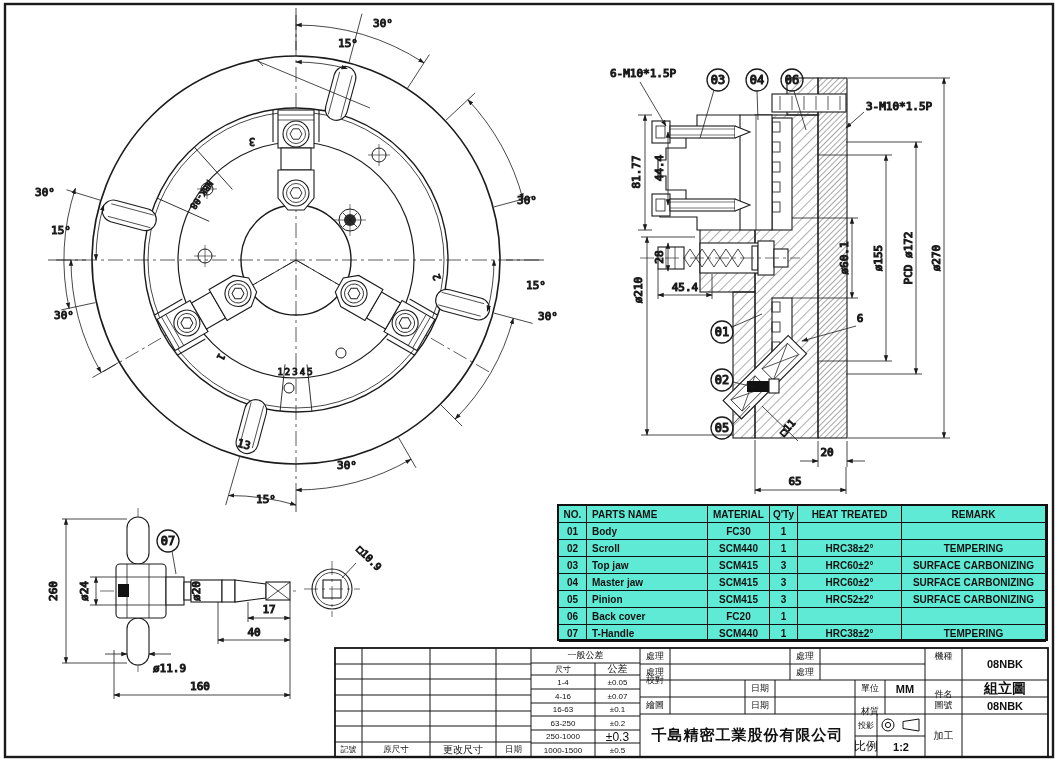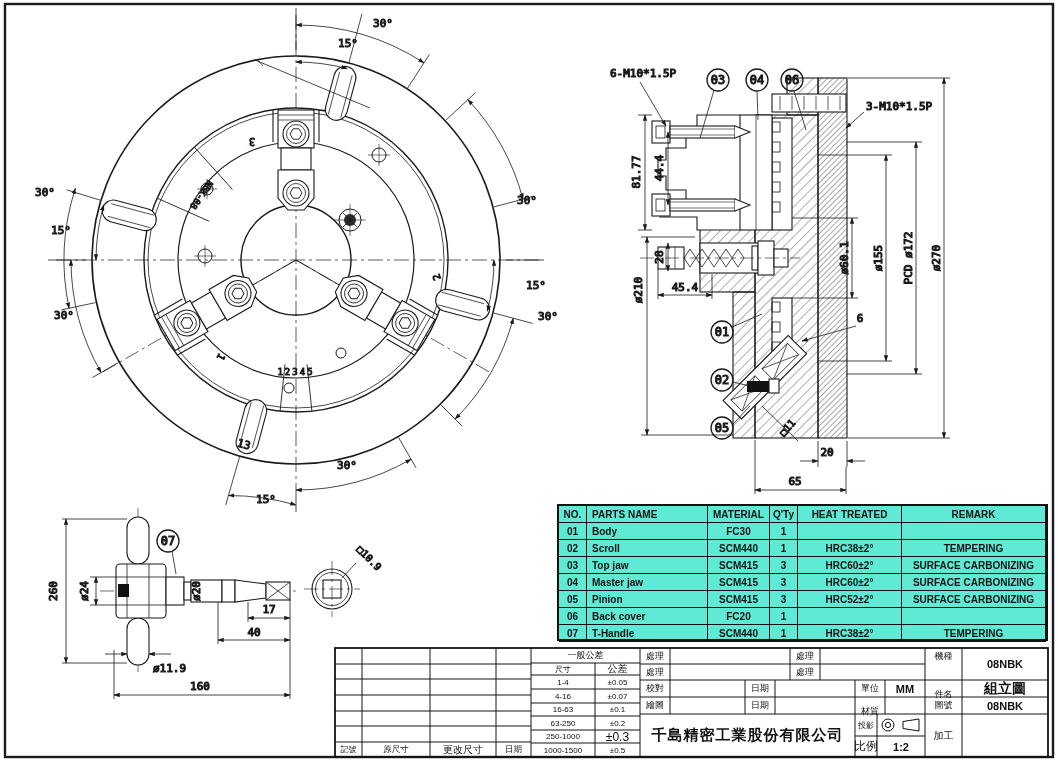--- a/index.html
+++ b/index.html
@@ -552,21 +552,21 @@
     <div class="lbl" style="left:531px;top:743px;width:64px;height:14px;font-size:8px">1000-1500</div>
     <div class="lbl" style="left:595px;top:743px;width:45px;height:14px;font-size:8px">±0.5</div>
 
     <div class="lbl" style="left:640px;top:648px;width:30px;height:16px">處理</div>
     <div class="lbl" style="left:640px;top:664px;width:30px;height:16px">處理</div>
     <div class="lbl" style="left:790px;top:648px;width:30px;height:16px">處理</div>
     <div class="lbl" style="left:790px;top:664px;width:30px;height:16px">處理</div>
     <div class="lbl" style="left:925px;top:648px;width:37px;height:16px">機種</div>
     <div class="lbl bold" style="left:962px;top:648px;width:86px;height:32px;font-size:11px">08NBK</div>
 
-    <div class="lbl" style="left:640px;top:680px;width:30px;height:16px">校對</div>
+    <div class="lbl" style="left:640px;top:664px;width:30px;height:33px">校對</div>
     <div class="lbl" style="left:745px;top:680px;width:30px;height:17px">日期</div>
     <div class="lbl" style="left:855px;top:680px;width:30px;height:17px">單位</div>
     <div class="lbl bold" style="left:885px;top:680px;width:40px;height:17px;font-size:11px">MM</div>
     <div class="lbl" style="left:925px;top:680px;width:37px;height:29px">件名</div>
     <div class="lbl bold" style="left:962px;top:680px;width:86px;height:17px;font-size:14px">組立圖</div>
 
     <div class="lbl" style="left:640px;top:697px;width:30px;height:17px">繪圖</div>
     <div class="lbl" style="left:745px;top:697px;width:30px;height:17px">日期</div>
     <div class="lbl" style="left:855px;top:697px;width:30px;height:29px">材質</div>
     <div class="lbl" style="left:885px;top:697px;width:40px;height:17px"></div>

